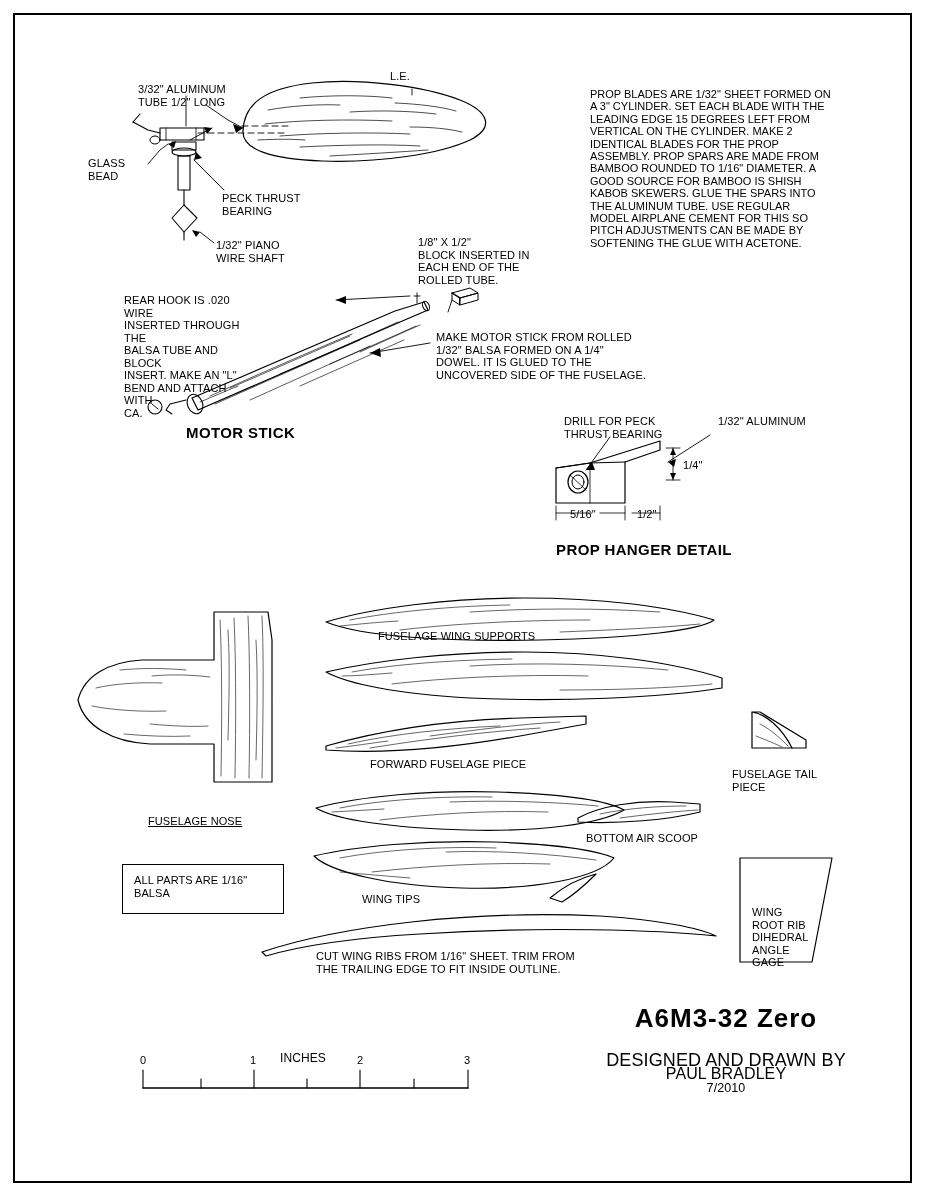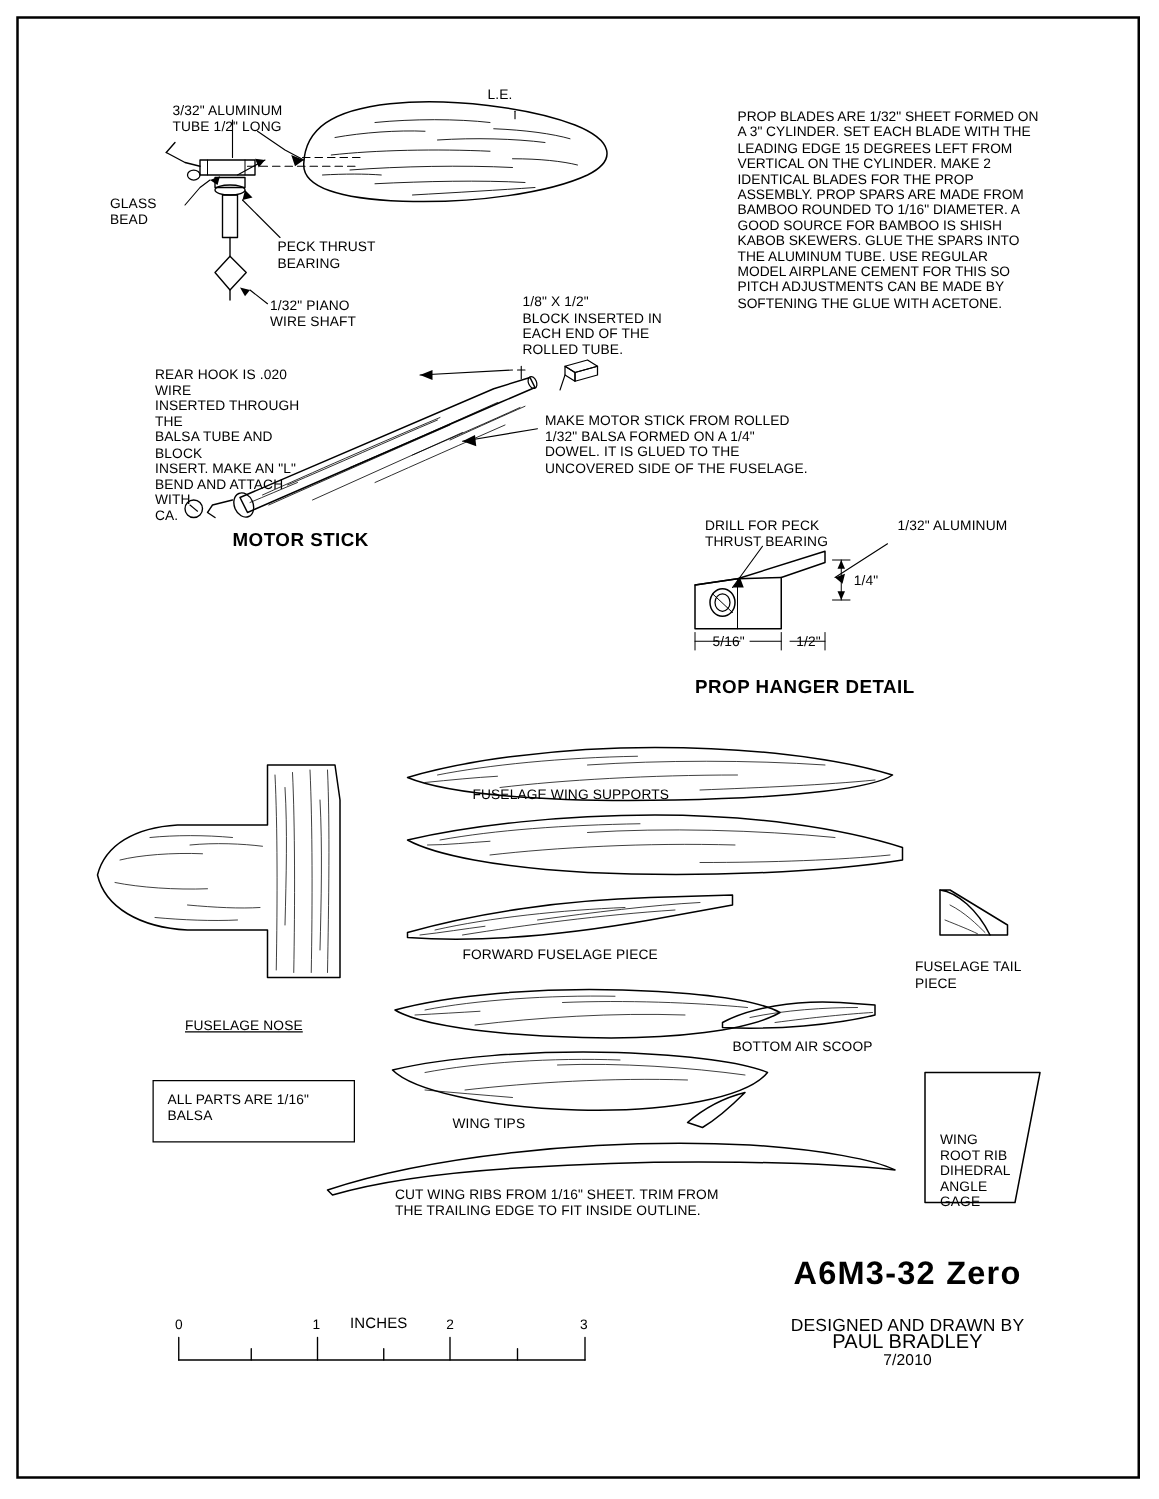--- a/index.html
+++ b/index.html
@@ -317,21 +317,21 @@
 GAGE</div>
   <div class="lbl" style="left:316px; top:950px; width:360px;">CUT WING RIBS FROM 1/16" SHEET.  TRIM FROM
 THE TRAILING EDGE TO FIT INSIDE OUTLINE.</div>
 
   <div class="boxed" style="left:122px; top:864px; width:162px; height:50px;">
     <div class="lbl" style="left:11px; top:9px; width:140px; position:absolute;">ALL PARTS ARE 1/16"
 BALSA</div>
   </div>
 
   <div class="title-big" style="left:586px; top:1003px; width:280px; text-align:center;">A6M3-32 Zero</div>
-  <div class="lbl" style="left:540px; top:1054px; width:372px; font-size:14px; text-align:center;">DESIGNED AND DRAWN BY</div>
+  <div class="lbl" style="left:540px; top:1054px; width:372px; font-size:18px; text-align:center;">DESIGNED AND DRAWN BY</div>
   <div class="lbl" style="left:540px; top:1068px; width:372px; font-size:16px; text-align:center;">PAUL BRADLEY</div>
   <div class="lbl" style="left:540px; top:1082px; width:372px; font-size:12.5px; text-align:center;">7/2010</div>
 
   <div class="lbl" style="left:140px; top:1054px;">0</div>
   <div class="lbl" style="left:250px; top:1054px;">1</div>
   <div class="lbl" style="left:357px; top:1054px;">2</div>
   <div class="lbl" style="left:464px; top:1054px;">3</div>
   <div class="lbl" style="left:280px; top:1052px; font-size:12px;">INCHES</div>
 
 </div>

